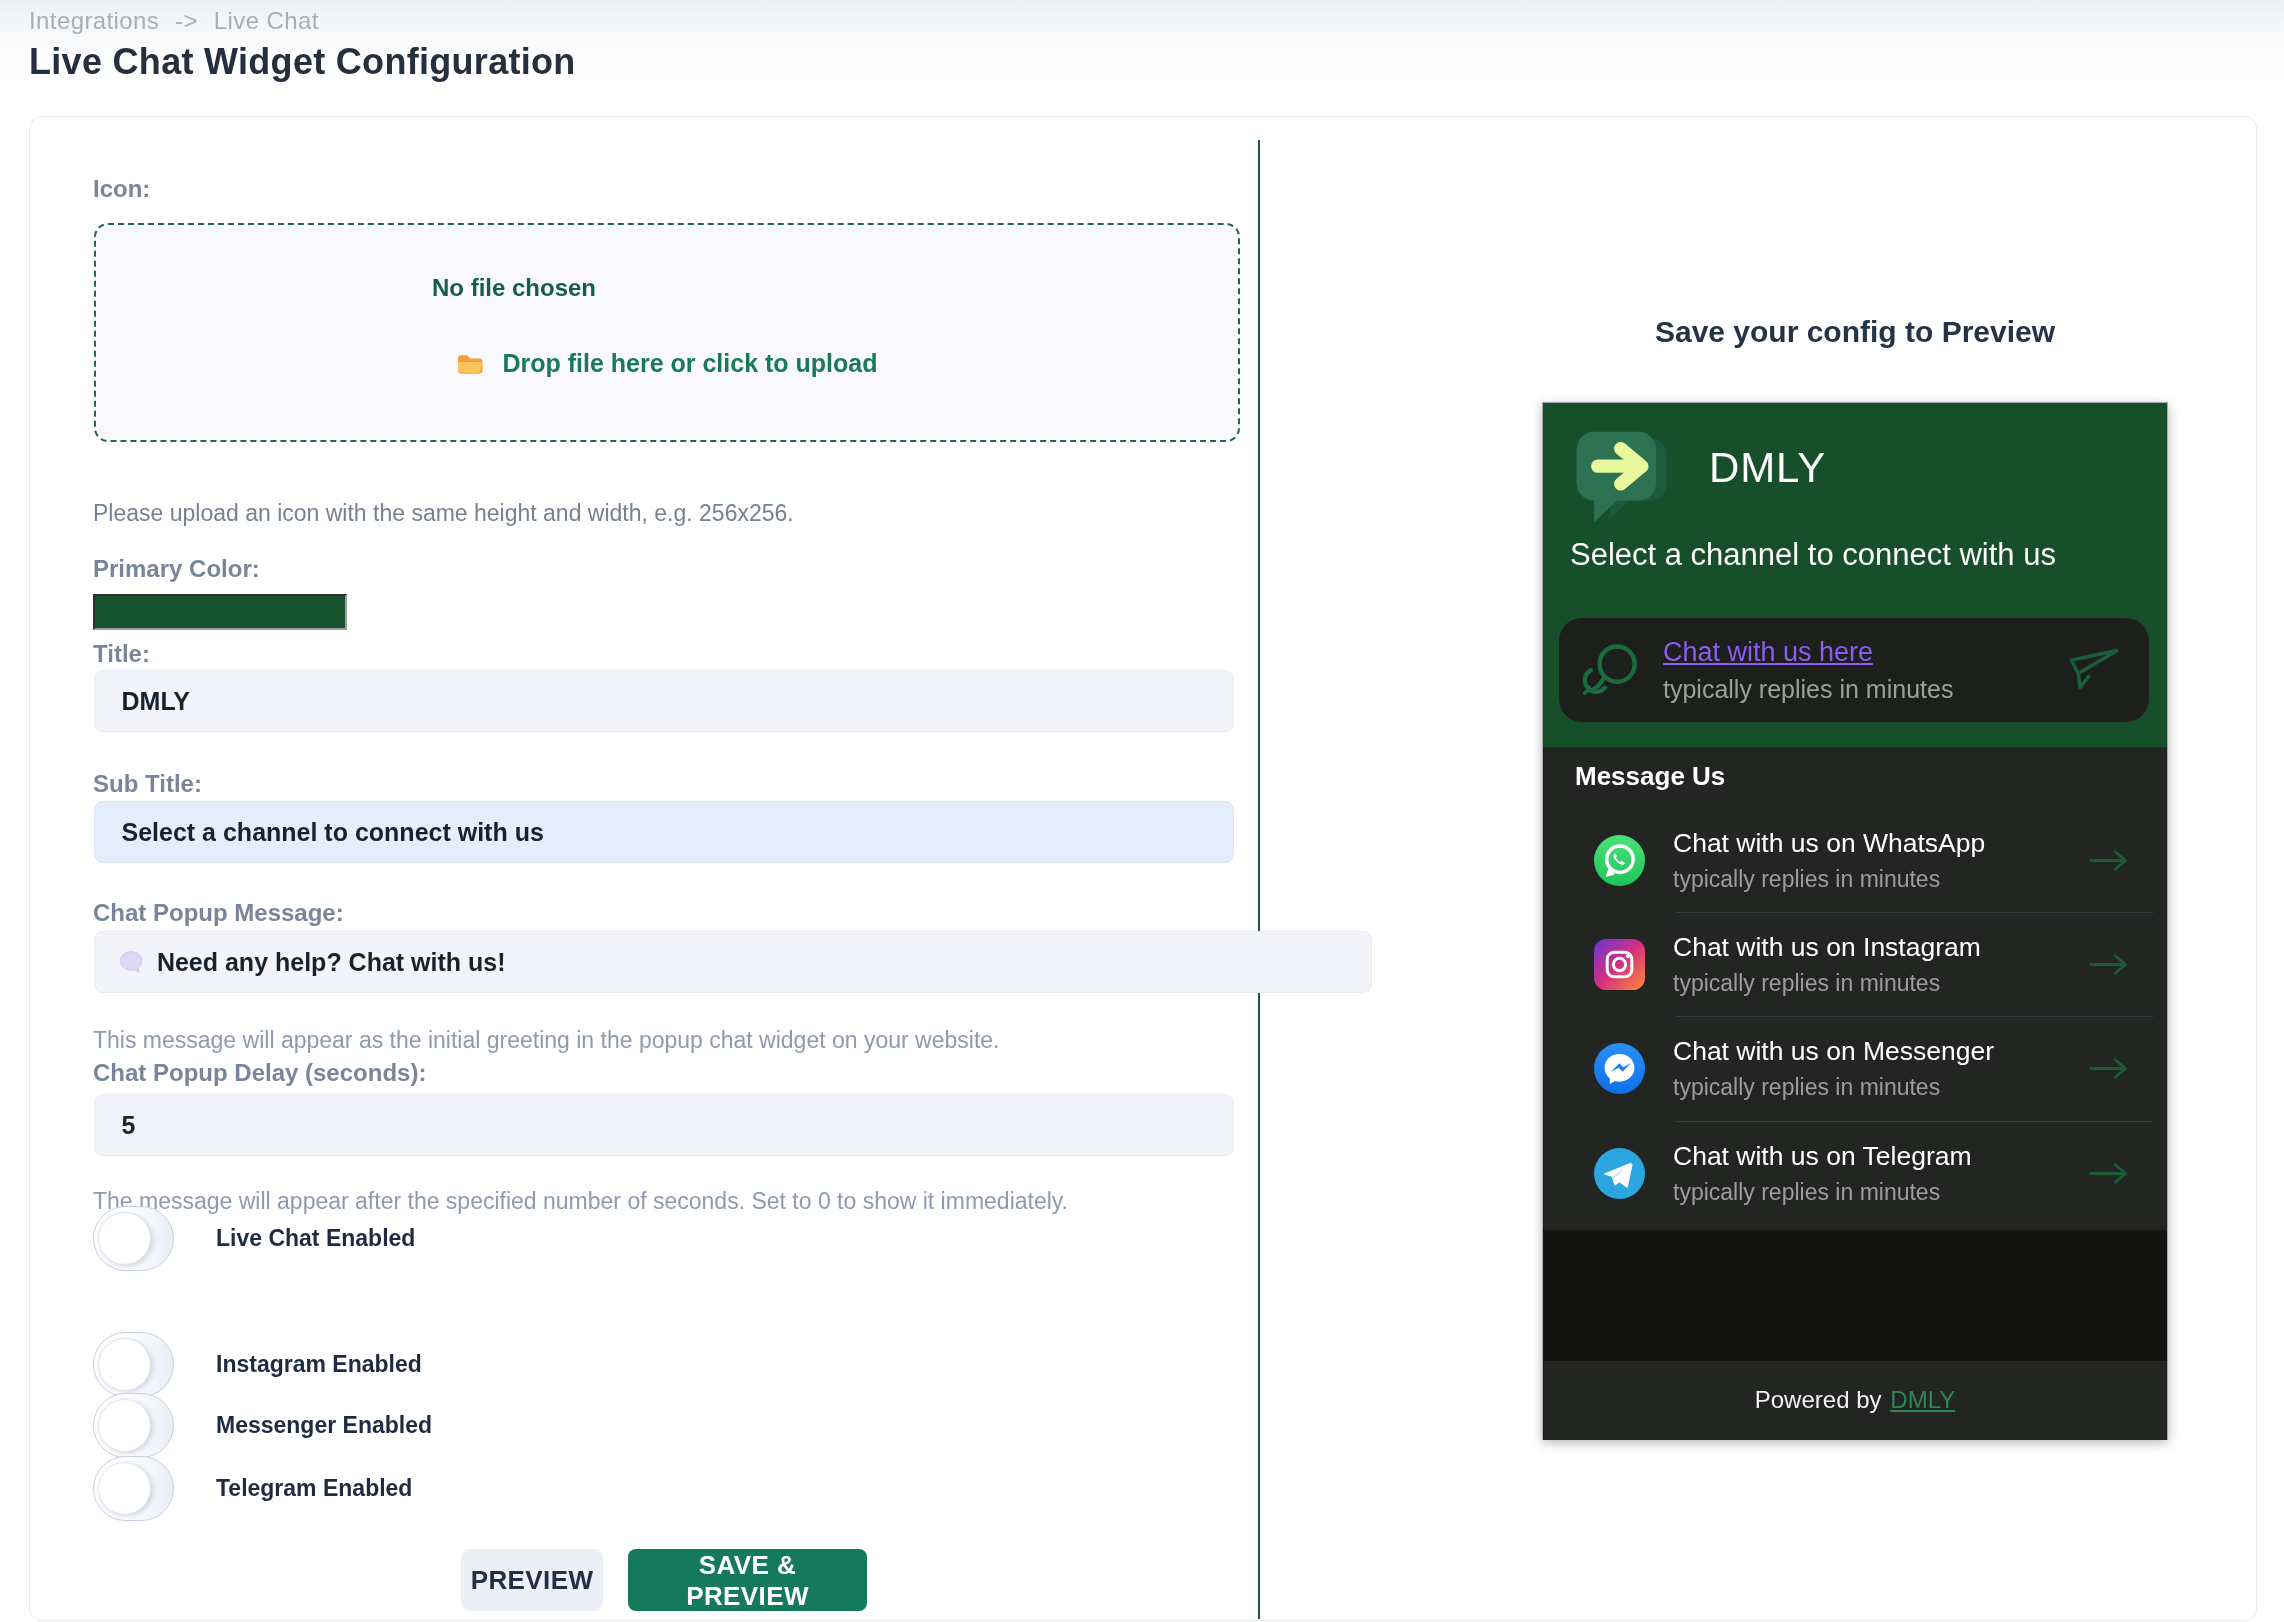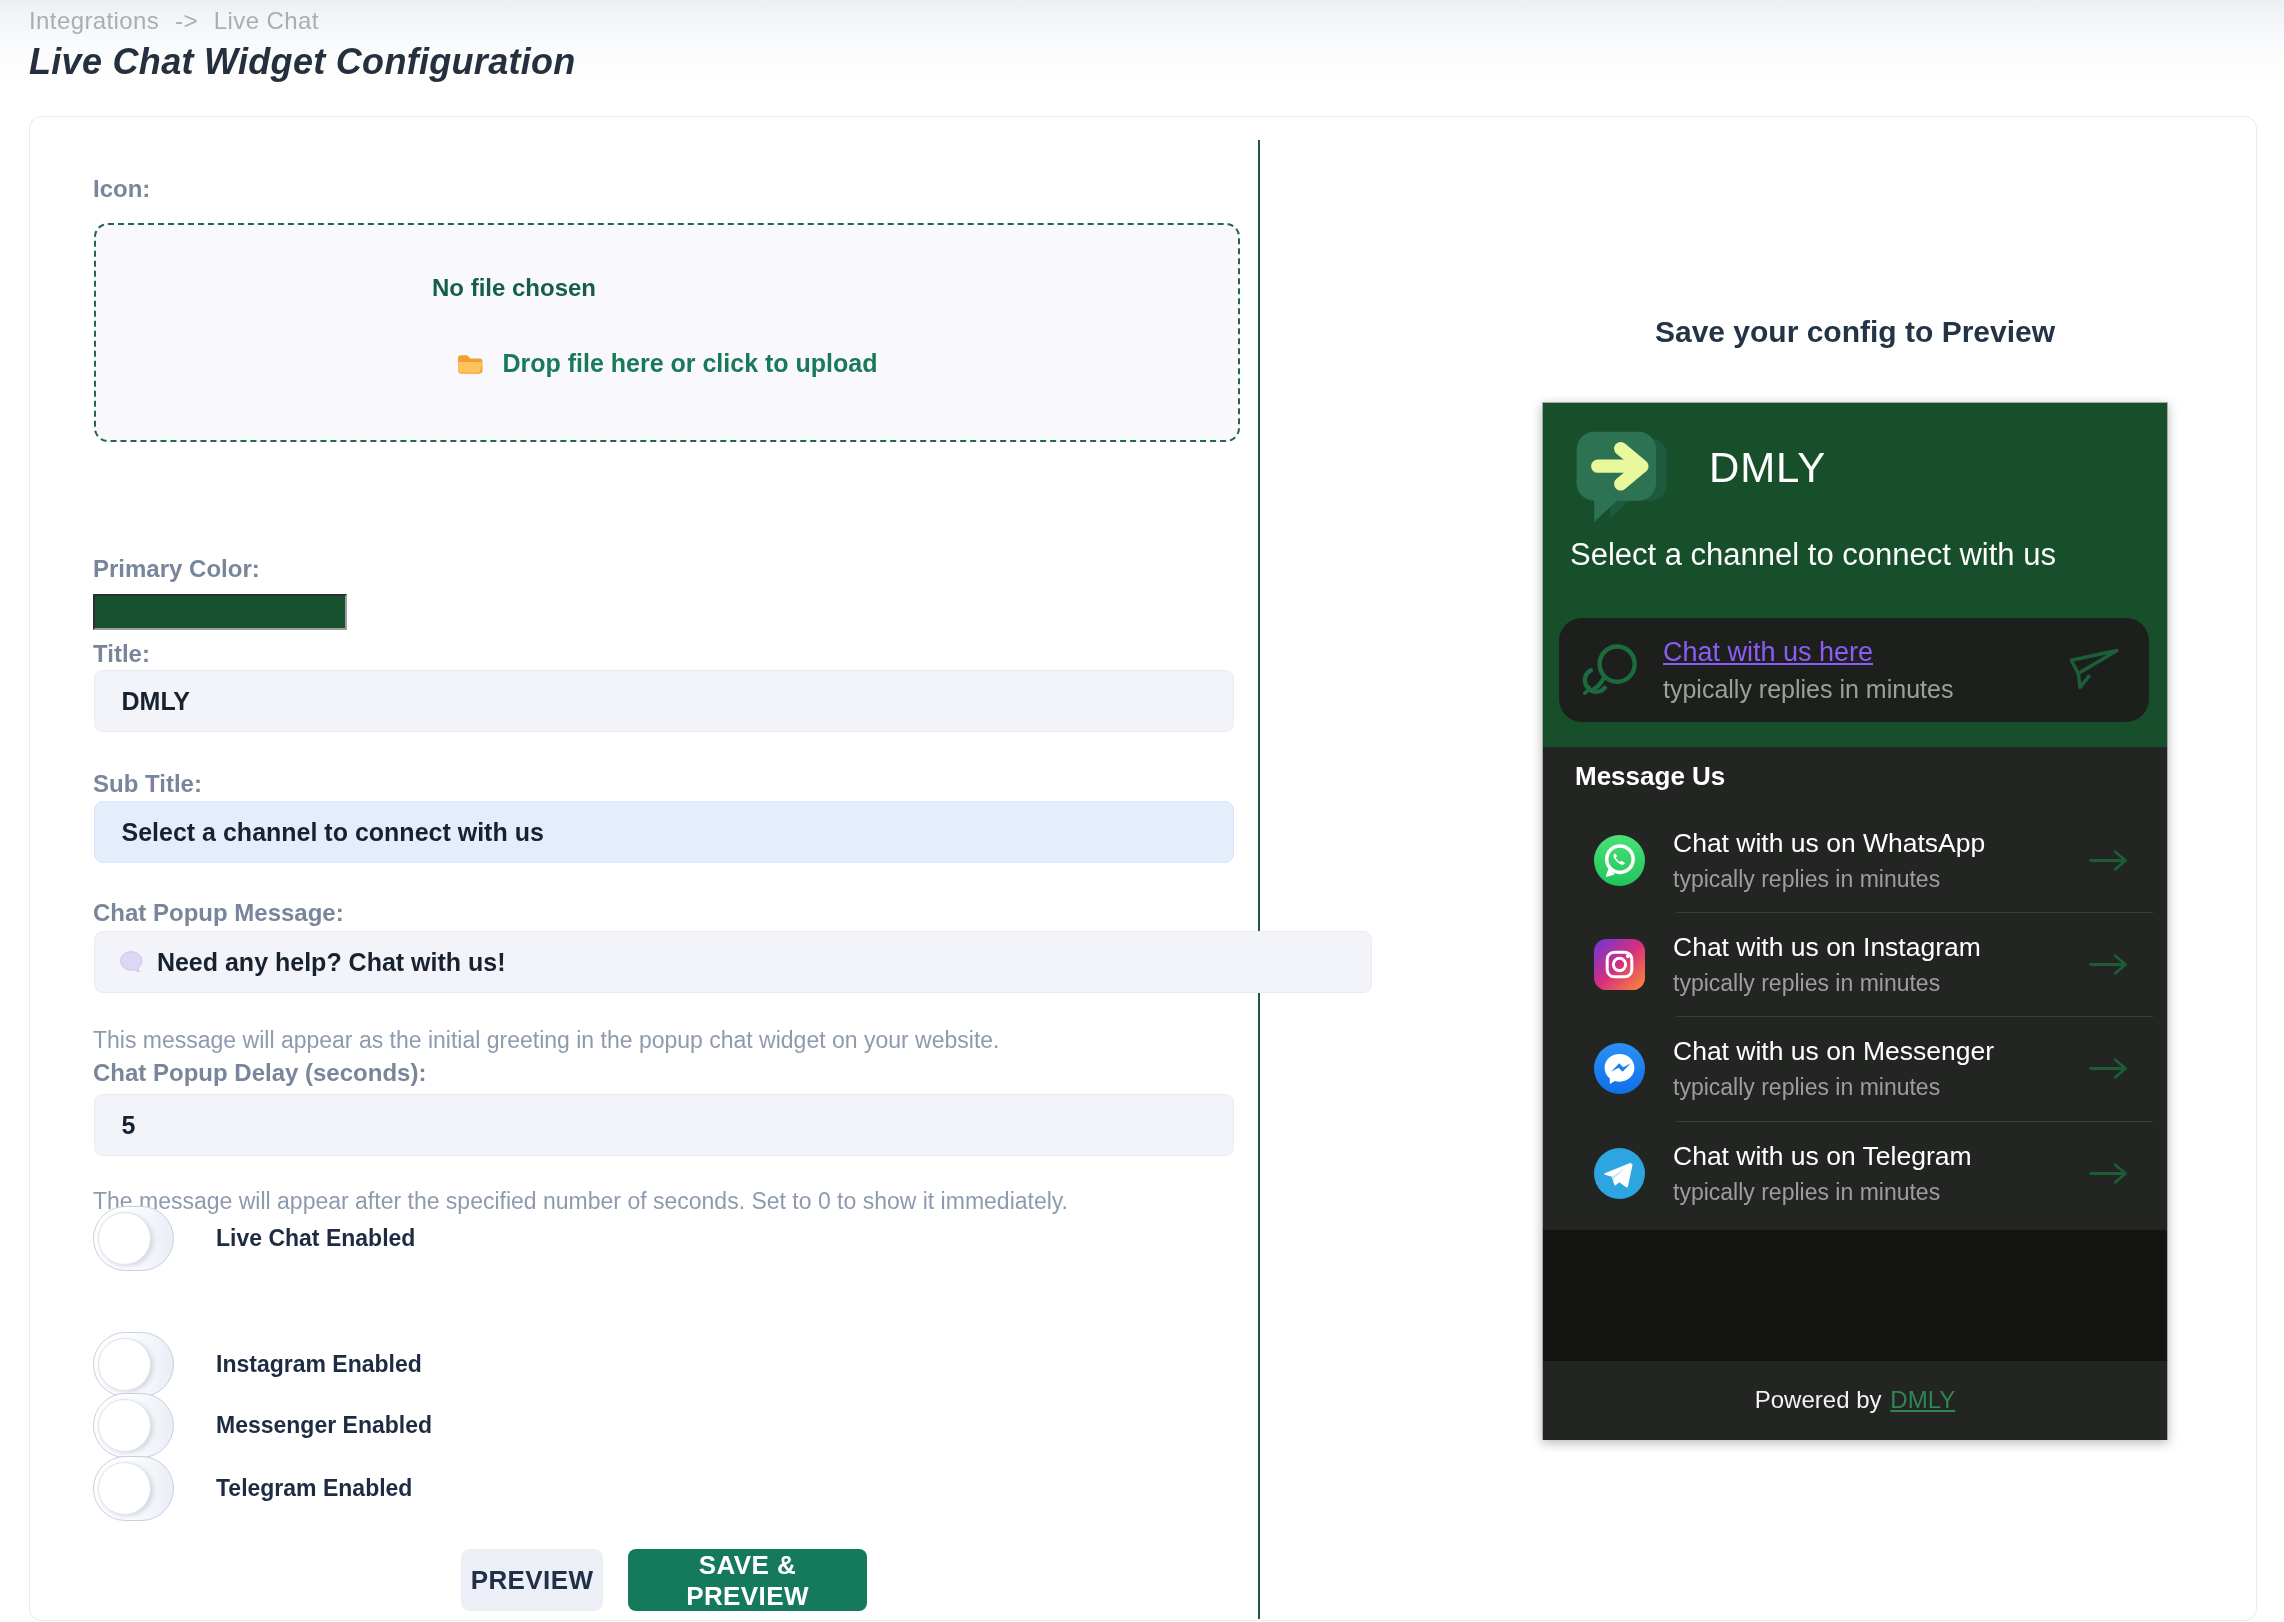--- a/index.html
+++ b/index.html
@@ -5,21 +5,21 @@
   html,body{margin:0;padding:0;background:#fff;}
   #app{position:relative;width:2284px;height:1622px;overflow:hidden;
        font-family:"Liberation Sans",sans-serif;
        background:linear-gradient(180deg,#edf0f1 0px,#f9fafb 40px,#ffffff 84px);}
   .abs{position:absolute;}
 
   
   .breadcrumb{left:29px;top:7px;font-size:24px;color:#a9aeb5;letter-spacing:0.4px;}
   .breadcrumb span{margin-right:8.8px;}
   .crumb{cursor:pointer;}
-  .page-title{left:29px;top:41px;font-size:36px;font-weight:bold;color:#25303f;letter-spacing:0.3px;font-style:italic;}
+  .page-title{left:29px;top:41px;font-size:36px;font-weight:bold;color:#25303f;letter-spacing:0.3px;}
 
   
   .panel{left:29px;top:116px;width:2226px;height:1503px;background:#fff;
          border:0.9px solid #e7ecf2;border-radius:12.4px;}
   .col-divider{left:1258px;top:140px;width:1.8px;height:1479px;background:#1b5a41;}
 
   
   .lbl{font-size:24px;font-weight:600;color:#79859a;}
   .hint{font-size:23px;color:#8e9aae;}
   .upload{left:94px;top:223px;width:1142px;height:215px;background:#f8f8fd;
@@ -111,20 +111,21 @@
       <span class="ic">
         <svg width="26.5" height="23" viewBox="0 0 26 22">
           <path d="M1 5a3 3 0 0 1 3-3h6l3 3h9a3 3 0 0 1 3 3v9a3 3 0 0 1-3 3H4a3 3 0 0 1-3-3V5z" fill="#f09f32"></path>
           <path d="M1 8.5h24l-1.8 8A3 3 0 0 1 20.3 19H4a3 3 0 0 1-3-3V8.5z" fill="#fdc35c"></path>
         </svg>
       </span>
       <span>Drop file here or click to upload</span>
     </div>
   </div>
 
+  <div class="abs hint" style="left:93px;top:500px;color:#76828f;">Please upload an icon with the same height and width, e.g. 256x256.</div>
 
   <div class="abs lbl" style="left:93px;top:555px;">Primary Color:</div>
   <div class="abs swatch" style="background-color: rgb(21, 82, 45);"></div>
 
   <div class="abs lbl" style="left:93px;top:640px;">Title:</div>
   <input class="tinput" style="top: 670px;" value="DMLY">
 
   <div class="abs lbl" style="left:93px;top:770px;">Sub Title:</div>
   <input class="tinput blue" style="top: 801px;" value="Select a channel to connect with us">
 

